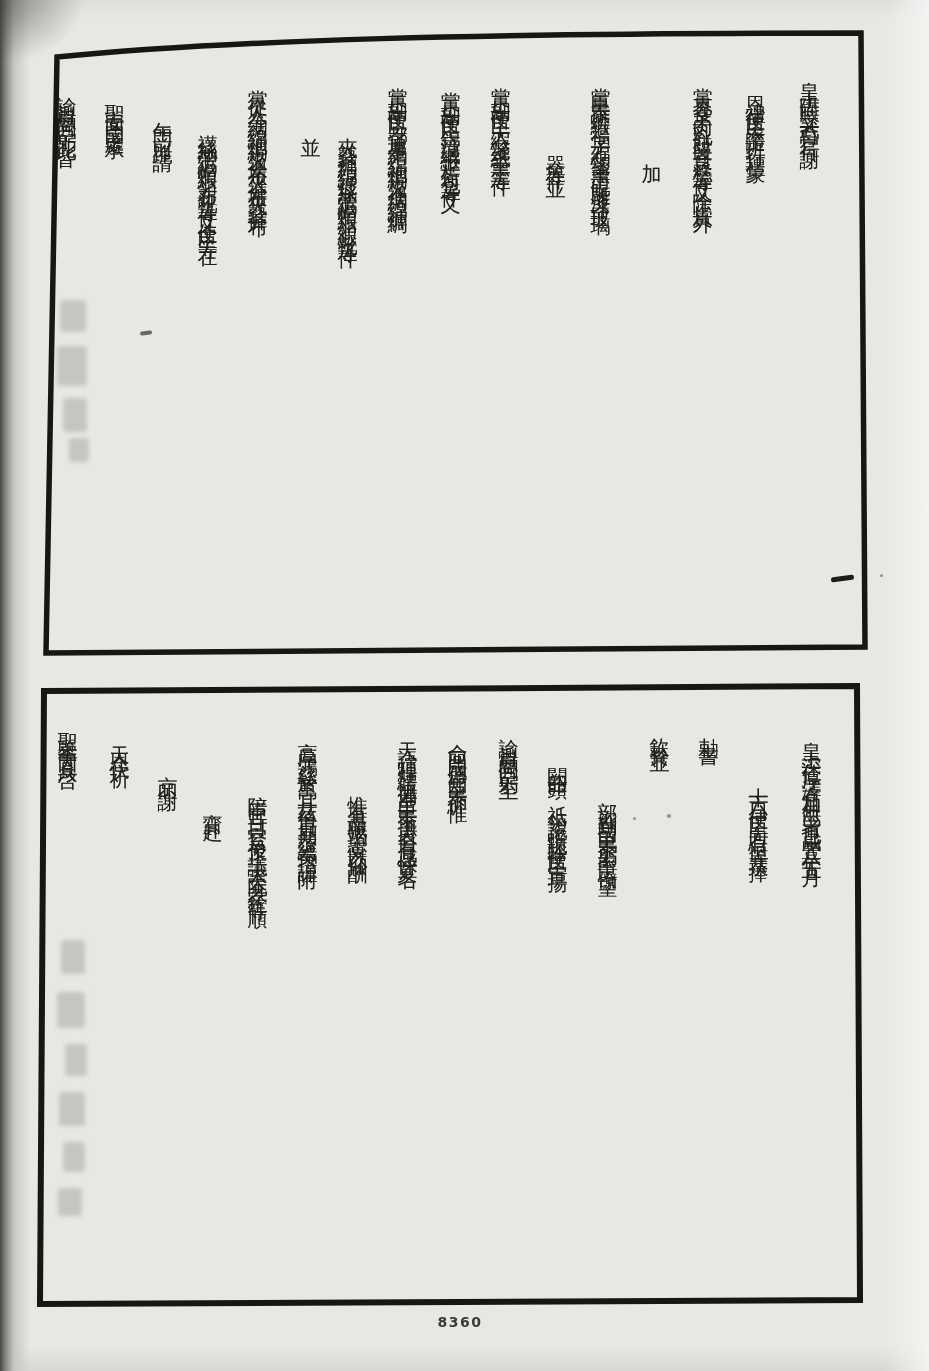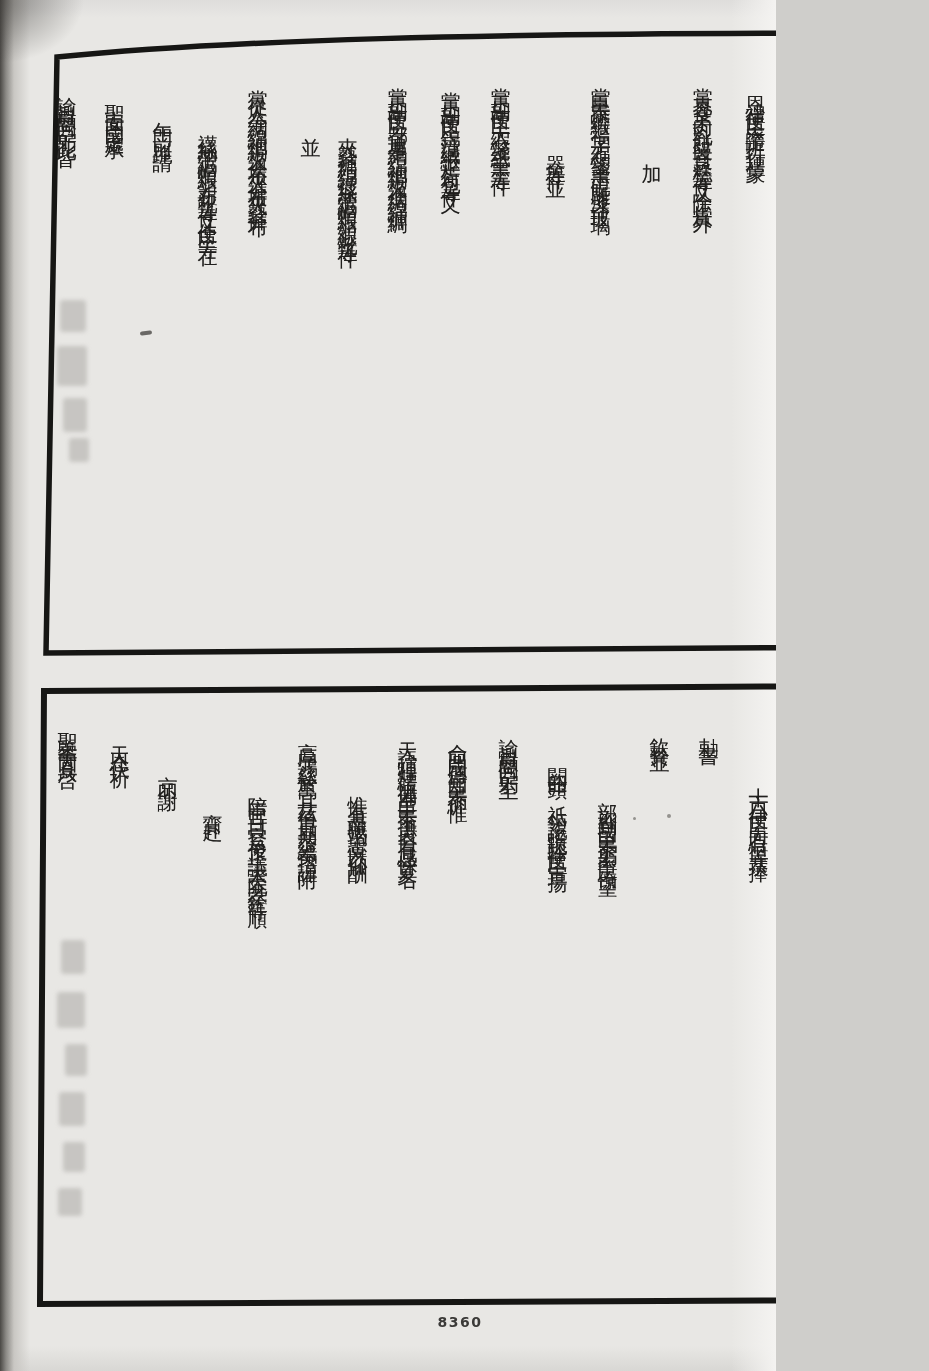--- a/index.html
+++ b/index.html
@@ -1,18 +1,18 @@
 <!DOCTYPE html>
 <html><head>
 <meta charset="utf-8">
 <style>
   html,body{margin:0;padding:0;background:#cfcecb;}
   .page{
     position:relative;
-    width:776px;height:1371px;
+    width:929px;height:1371px;
     overflow:hidden;
     background:
       radial-gradient(ellipse 120px 90px at 0px 0px, rgba(60,58,55,.55), rgba(60,58,55,0) 70%),
       linear-gradient(to right, #4a4845 0px, #8b8985 6px, #c9c7c3 14px, rgba(232,231,228,0) 30px),
       linear-gradient(to left, #f4f3f1 0px, rgba(232,231,228,0) 45px),
       linear-gradient(to top, #d8d7d4 0px, rgba(232,231,228,0) 25px),
       linear-gradient(to bottom, #dedddb 0px, rgba(232,231,228,0) 18px),
       #e8e7e4;
     font-family:"DejaVu Sans", sans-serif;
   }

